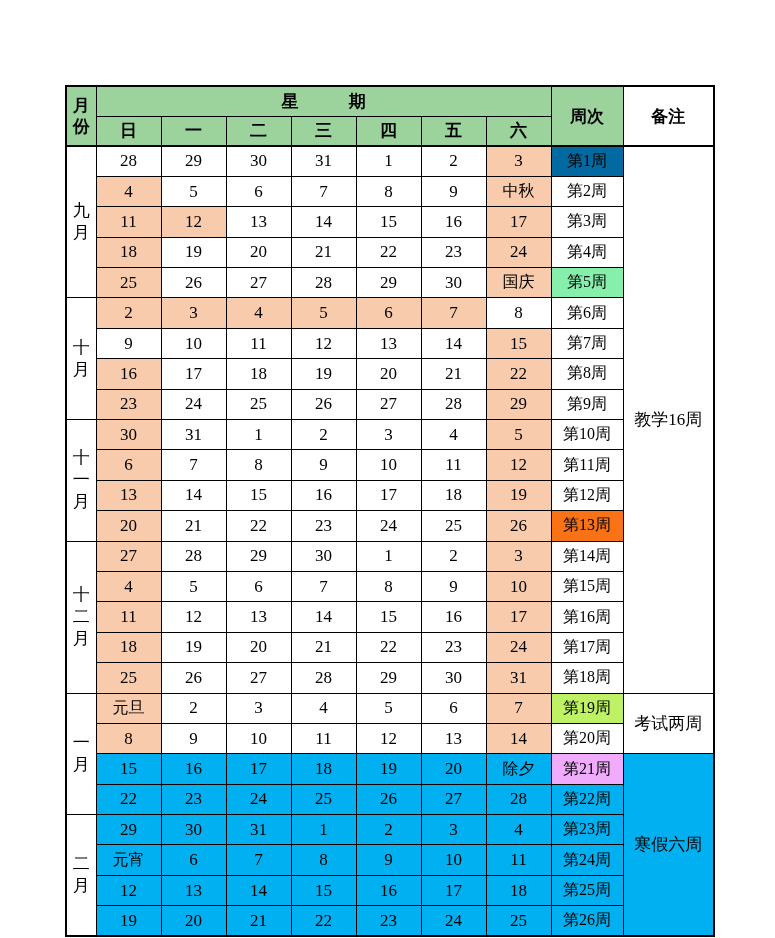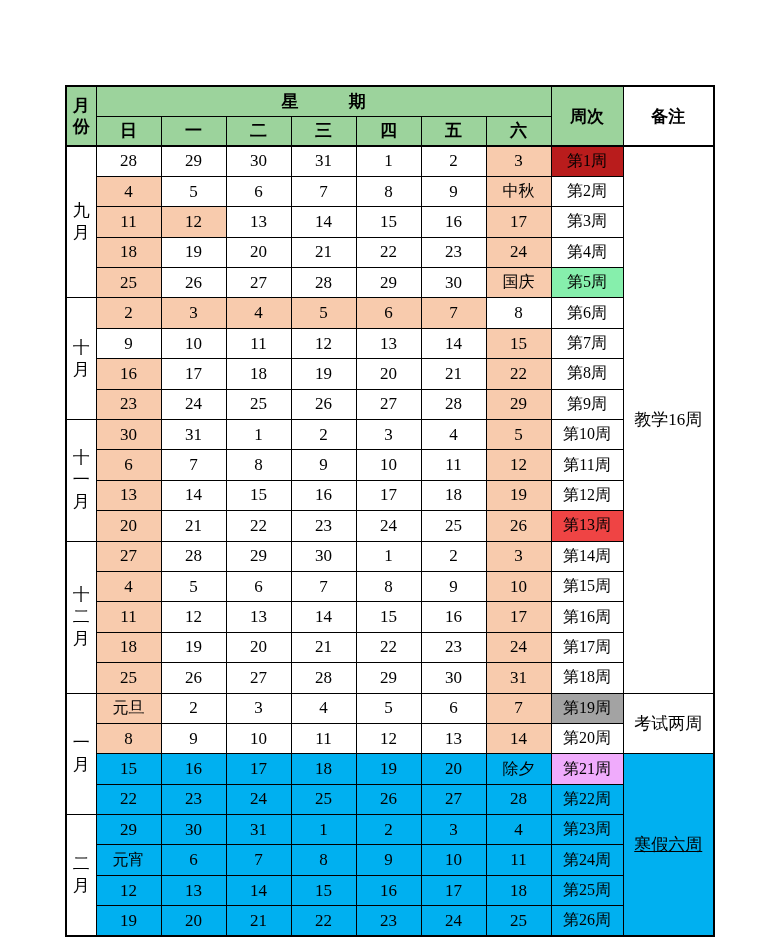--- a/index.html
+++ b/index.html
@@ -94,21 +94,21 @@
             <div>九</div>
             <div>月</div>
           </td>
           <td class="day-cell" style="background: rgb(255, 255, 255);">28</td>
           <td class="day-cell" style="background: rgb(255, 255, 255);">29</td>
           <td class="day-cell" style="background: rgb(255, 255, 255);">30</td>
           <td class="day-cell" style="background: rgb(255, 255, 255);">31</td>
           <td class="day-cell" style="background: rgb(255, 255, 255);">1</td>
           <td class="day-cell" style="background: rgb(255, 255, 255);">2</td>
           <td class="day-cell" style="background: rgb(248, 203, 173);">3</td>
-          <td class="week-cell" style="background: #b91c1c; margin-top: 24px;">第1周</td>
+          <td class="week-cell" style="background: #0369a1; margin-top: 24px;">第1周</td>
           <td rowspan="18" class="remark-cell" style="background: rgb(255, 255, 255);">教学16周</td>
         </tr>
         <tr>
           <td class="day-cell" style="background: rgb(248, 203, 173);">4</td>
           <td class="day-cell" style="background: rgb(255, 255, 255);">5</td>
           <td class="day-cell" style="background: rgb(255, 255, 255);">6</td>
           <td class="day-cell" style="background: rgb(255, 255, 255);">7</td>
           <td class="day-cell" style="background: rgb(255, 255, 255);">8</td>
           <td class="day-cell" style="background: rgb(255, 255, 255);">9</td>
           <td class="day-cell cn" style="background: rgb(248, 203, 173);">中秋</td>
@@ -224,21 +224,21 @@
           <td class="week-cell" style="background: rgb(255, 255, 255);">第12周</td>
         </tr>
         <tr>
           <td class="day-cell" style="background: rgb(248, 203, 173);">20</td>
           <td class="day-cell" style="background: rgb(255, 255, 255);">21</td>
           <td class="day-cell" style="background: rgb(255, 255, 255);">22</td>
           <td class="day-cell" style="background: rgb(255, 255, 255);">23</td>
           <td class="day-cell" style="background: rgb(255, 255, 255);">24</td>
           <td class="day-cell" style="background: rgb(255, 255, 255);">25</td>
           <td class="day-cell" style="background: rgb(248, 203, 173);">26</td>
-          <td class="week-cell" style="background: #ef4444;">第13周</td>
+          <td class="week-cell" style="background: #f97316;">第13周</td>
         </tr>
         <tr>
           <td rowspan="5" class="month-cell">
             <div>十</div>
             <div>二</div>
             <div>月</div>
           </td>
           <td class="day-cell" style="background: rgb(248, 203, 173);">27</td>
           <td class="day-cell" style="background: rgb(255, 255, 255);">28</td>
           <td class="day-cell" style="background: rgb(255, 255, 255);">29</td>
@@ -293,21 +293,21 @@
             <div>一</div>
             <div>月</div>
           </td>
           <td class="day-cell cn" style="background: rgb(248, 203, 173);">元旦</td>
           <td class="day-cell" style="background: rgb(255, 255, 255);">2</td>
           <td class="day-cell" style="background: rgb(255, 255, 255);">3</td>
           <td class="day-cell" style="background: rgb(255, 255, 255);">4</td>
           <td class="day-cell" style="background: rgb(255, 255, 255);">5</td>
           <td class="day-cell" style="background: rgb(255, 255, 255);">6</td>
           <td class="day-cell" style="background: rgb(248, 203, 173);">7</td>
-          <td class="week-cell" style="background: #a3a3a3;">第19周</td>
+          <td class="week-cell" style="background: #bef264;">第19周</td>
           <td rowspan="2" class="remark-cell" style="background: rgb(255, 255, 255);">考试两周</td>
         </tr>
         <tr>
           <td class="day-cell" style="background: rgb(248, 203, 173);">8</td>
           <td class="day-cell" style="background: rgb(255, 255, 255);">9</td>
           <td class="day-cell" style="background: rgb(255, 255, 255);">10</td>
           <td class="day-cell" style="background: rgb(255, 255, 255);">11</td>
           <td class="day-cell" style="background: rgb(255, 255, 255);">12</td>
           <td class="day-cell" style="background: rgb(255, 255, 255);">13</td>
           <td class="day-cell" style="background: rgb(248, 203, 173);">14</td>
@@ -315,21 +315,21 @@
         </tr>
         <tr>
           <td class="day-cell" style="background: rgb(0, 176, 240);">15</td>
           <td class="day-cell" style="background: rgb(0, 176, 240);">16</td>
           <td class="day-cell" style="background: rgb(0, 176, 240);">17</td>
           <td class="day-cell" style="background: rgb(0, 176, 240);">18</td>
           <td class="day-cell" style="background: rgb(0, 176, 240);">19</td>
           <td class="day-cell" style="background: rgb(0, 176, 240);">20</td>
           <td class="day-cell cn" style="background: rgb(0, 176, 240);">除夕</td>
           <td class="week-cell" style="background: #f0abfc;">第21周</td>
-          <td rowspan="6" class="remark-cell" style="background: rgb(0, 176, 240); text-decoration: underline;">寒假六周</td>
+          <td rowspan="6" class="remark-cell" style="background: rgb(0, 176, 240);">寒假六周</td>
         </tr>
         <tr>
           <td class="day-cell" style="background: rgb(0, 176, 240);">22</td>
           <td class="day-cell" style="background: rgb(0, 176, 240);">23</td>
           <td class="day-cell" style="background: rgb(0, 176, 240);">24</td>
           <td class="day-cell" style="background: rgb(0, 176, 240);">25</td>
           <td class="day-cell" style="background: rgb(0, 176, 240);">26</td>
           <td class="day-cell" style="background: rgb(0, 176, 240);">27</td>
           <td class="day-cell" style="background: rgb(0, 176, 240);">28</td>
           <td class="week-cell" style="background: rgb(0, 176, 240);">第22周</td>

